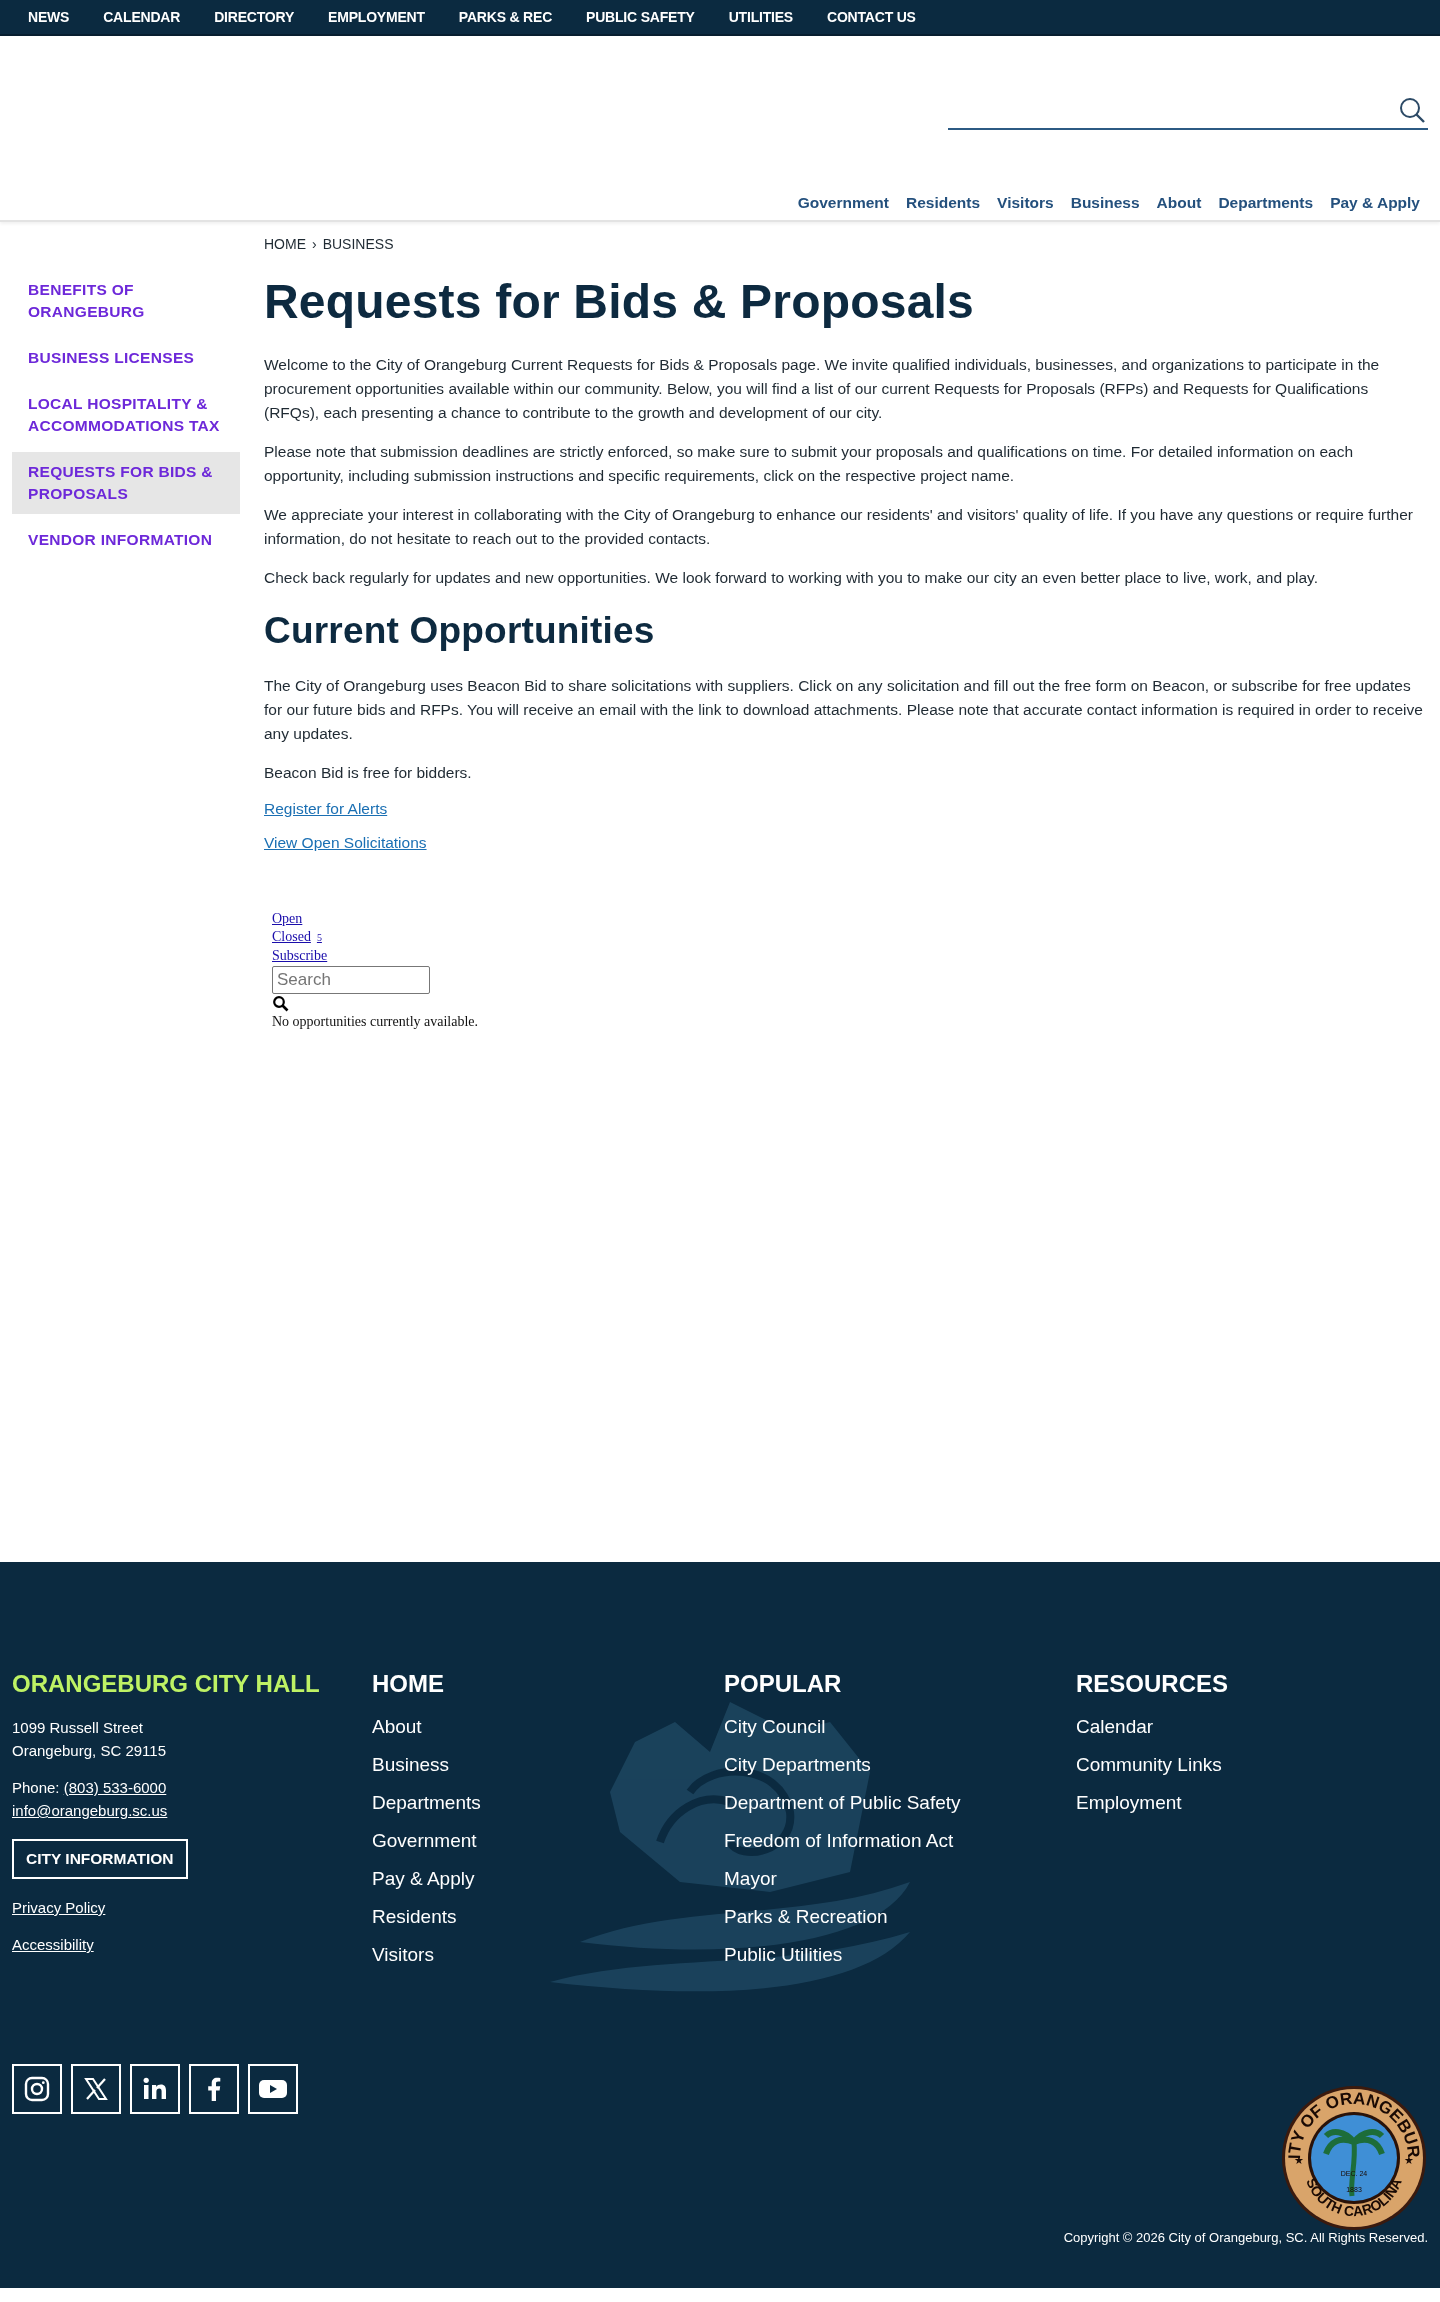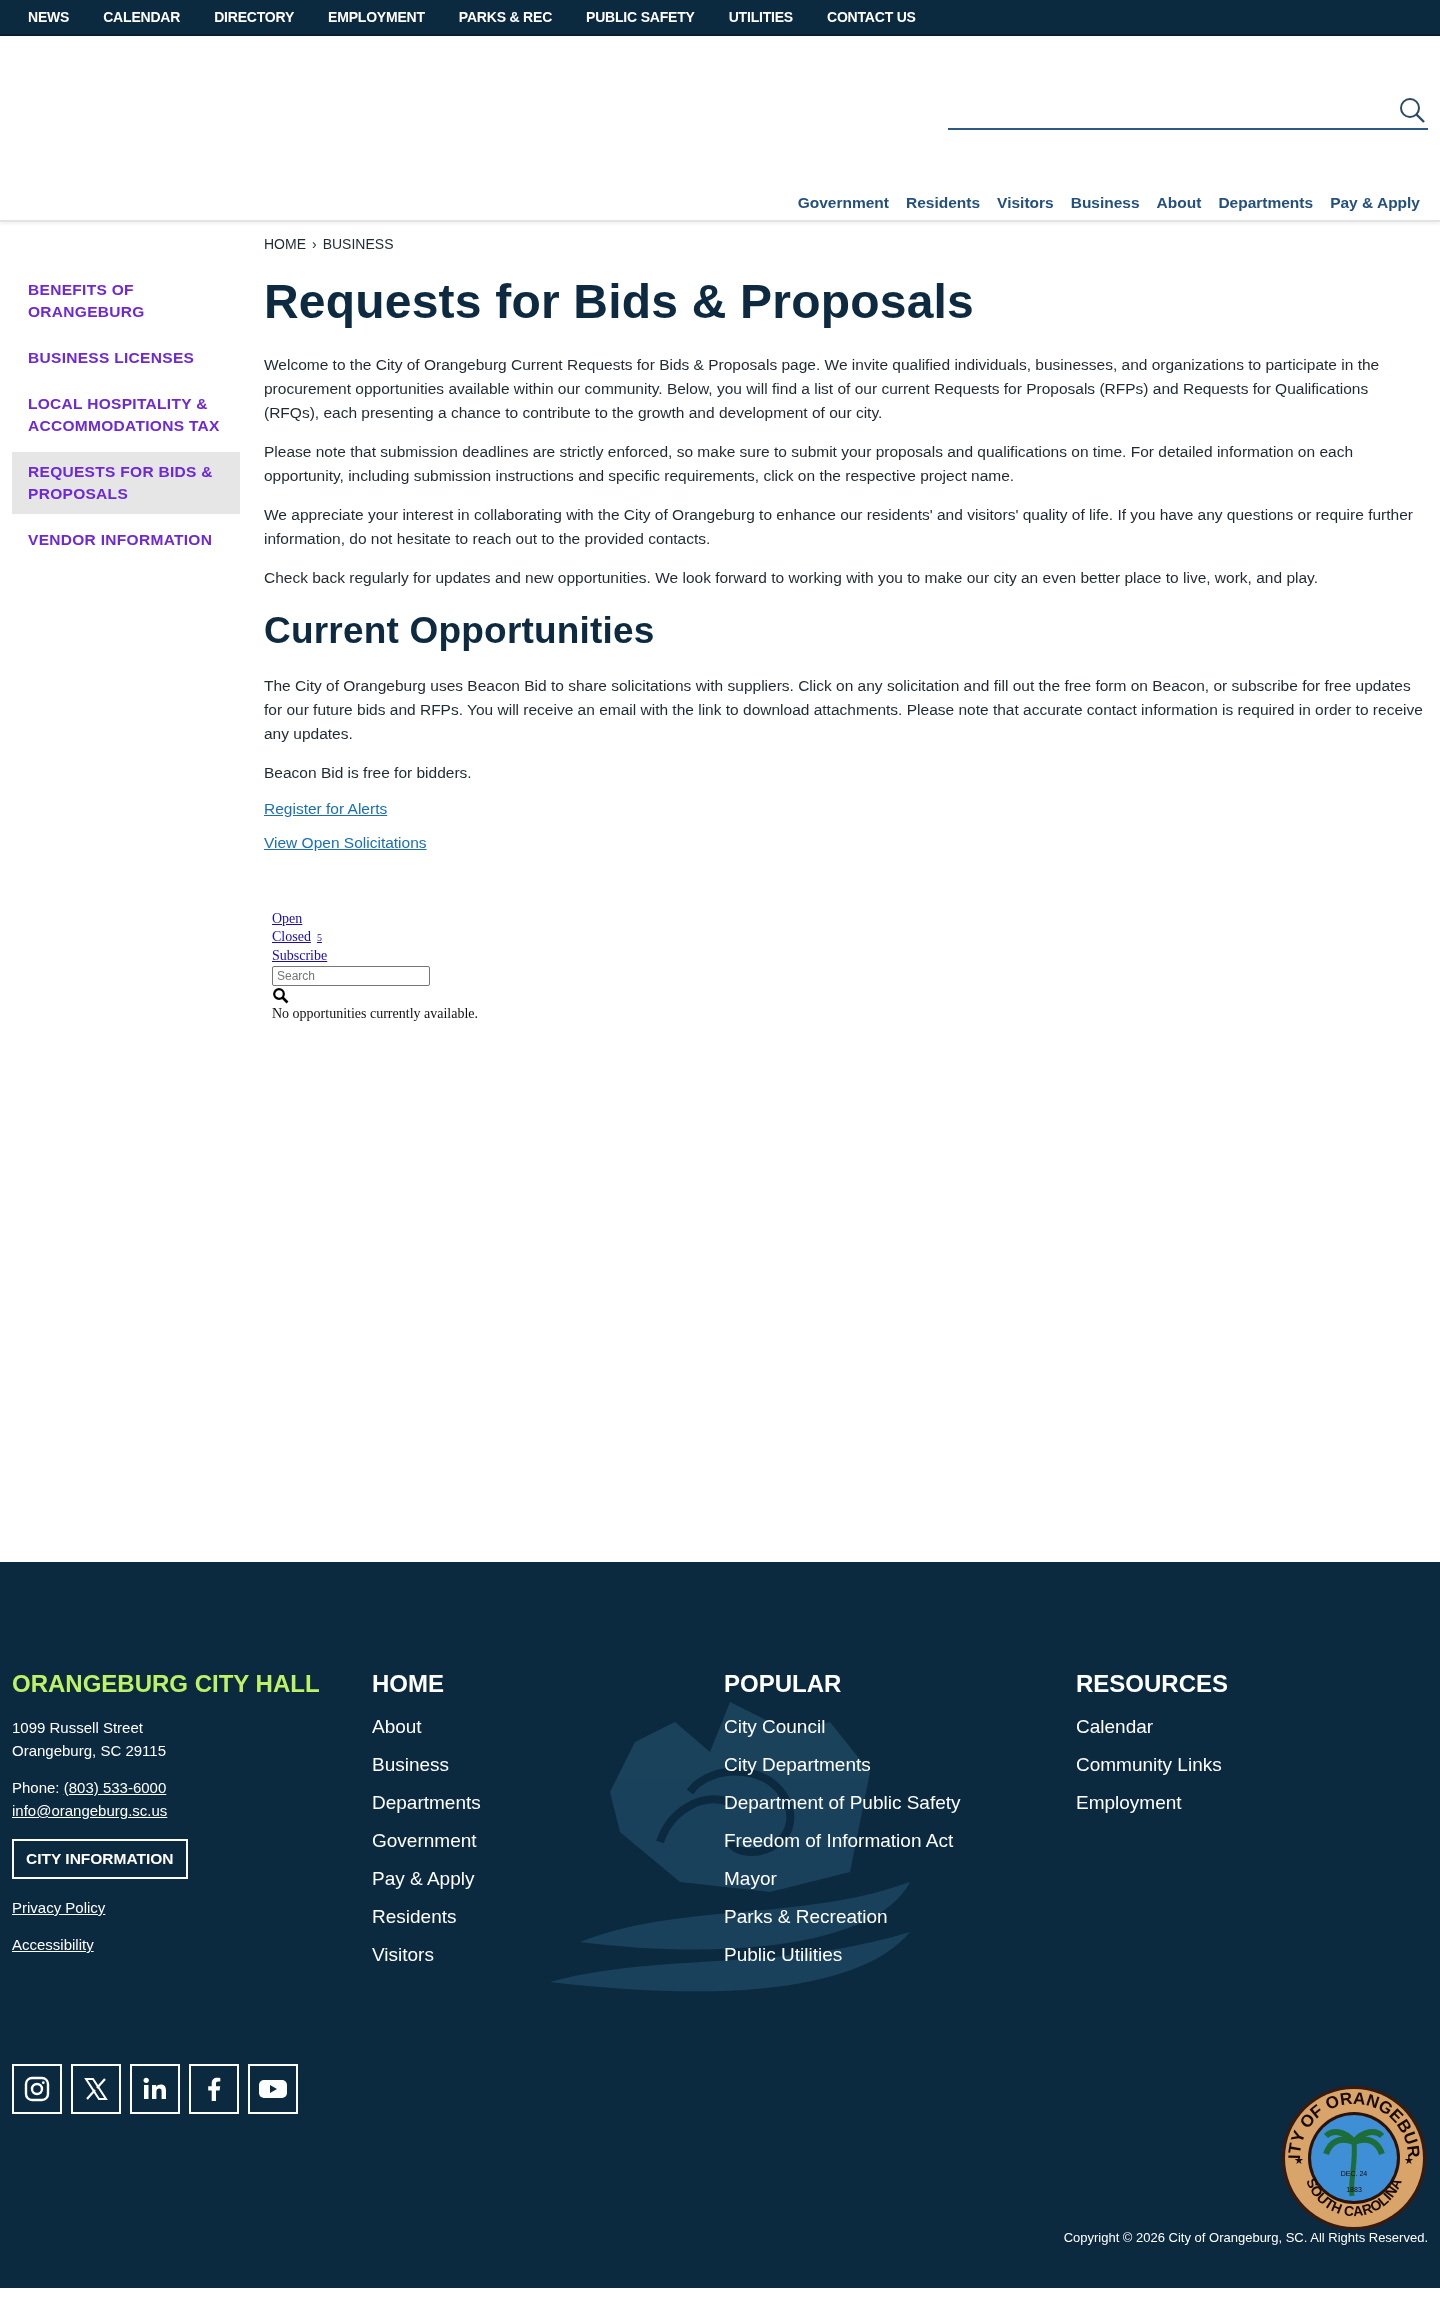--- a/index.html
+++ b/index.html
@@ -32,21 +32,21 @@
     .breadcrumb { font-size: 14px; color: #1f2a33; display: flex; align-items: center; gap: 4px; }
     .breadcrumb a { text-decoration: none; }
     .breadcrumb .sep { font-size: 14px; margin: 0 2px; }
     h1 { font-size: 48px; color: #0d2a40; font-weight: 700; margin-top: 22px; margin-bottom: 24px; letter-spacing: 0.2px; }
     h2 { font-size: 37px; color: #0d2a40; font-weight: 700; margin-top: 20px; margin-bottom: 22px; letter-spacing: 0.2px; }
     p.body { font-size: 15.5px; line-height: 24px; color: #1f2a33; margin-bottom: 15px; }
     a.link { color: #1a6fb3; font-size: 15.5px; text-decoration: underline; display: inline-block; margin-bottom: 16px; }
     .widget { margin-top: 42px; margin-left: 8px; font-family: "Liberation Serif", serif; font-size: 14px; line-height: 18px; }
     .widget a { color: #1a0dab; display: block; }
     .widget .count { font-size: 10px; margin-left: 6px; vertical-align: baseline; display: inline-block; text-decoration: underline; }
-    .widget input { width: 158px; height: 20px; border: 1px solid #777; border-radius: 2px; font-size: 12px; padding: 0 4px; font-family: "Liberation Sans", sans-serif; margin-top: 1px; }
+    .widget input { width: 158px; height: 28px; border: 1px solid #777; border-radius: 2px; font-size: 17px; padding: 0 4px; font-family: "Liberation Sans", sans-serif; margin-top: 1px; }
     .widget .wicon { width: 18px; height: 18px; display: block; margin-top: 1px; }
     .widget .empty { color: #111; }
 
     
     .footer { position: relative; background: #0b2a40; height: 726px; color: #fff; overflow: hidden; }
     .footer .watermark { position: absolute; left: 540px; top: 120px; width: 380px; height: 330px; opacity: 1; }
     .fcol { position: absolute; top: 96px; }
     .fcol h3 { font-size: 24px; font-weight: 700; margin-bottom: 10px; }
     .fcol .flink { display: block; font-size: 19px; color: #fff; text-decoration: none; line-height: 38px; }
     .fcity h3 { color: #bef264; font-size: 24px; }

